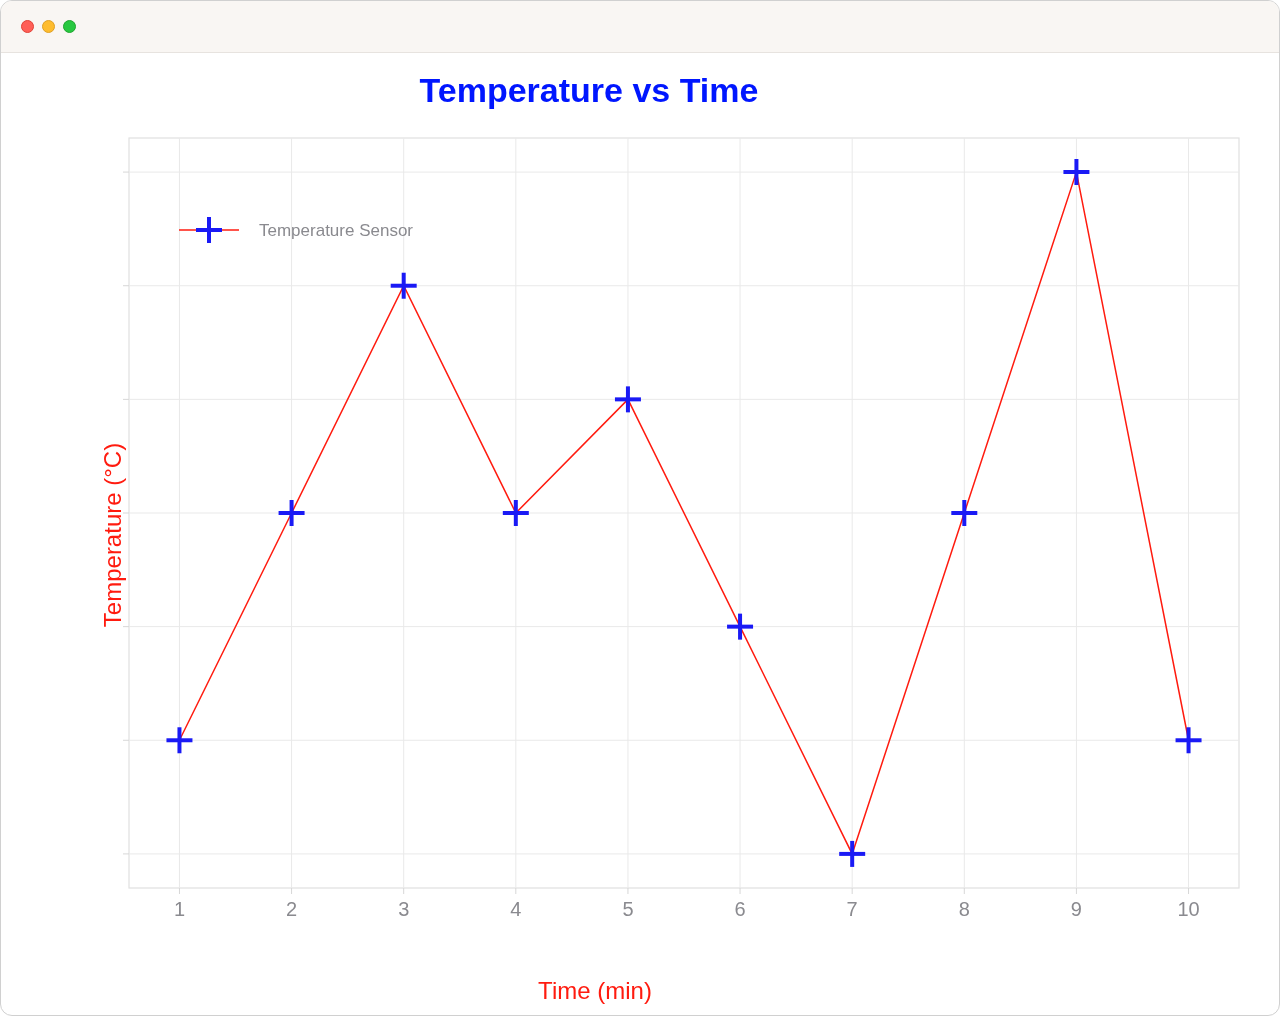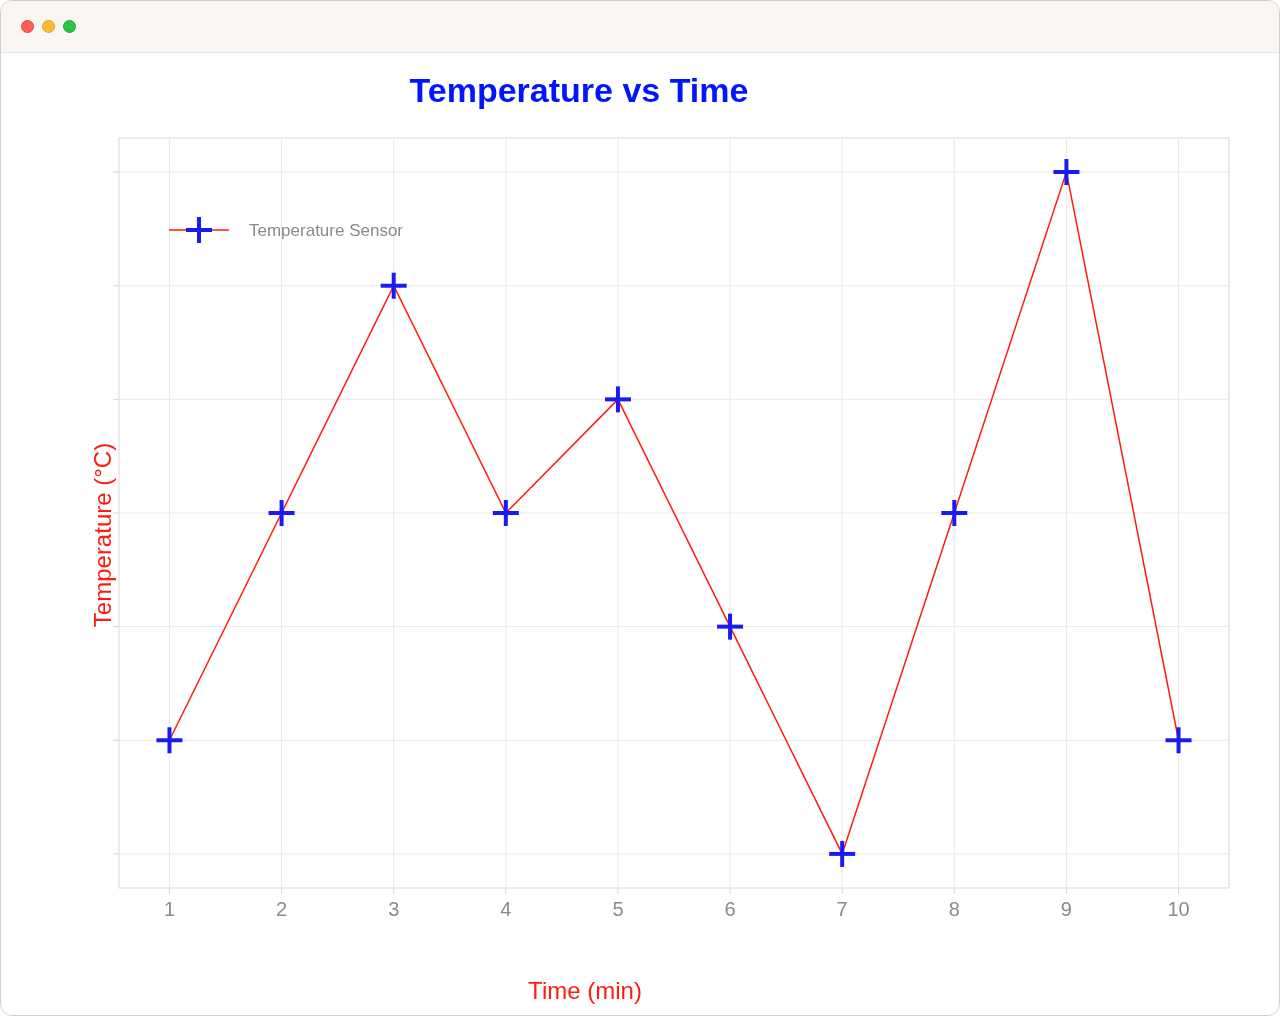--- a/index.html
+++ b/index.html
@@ -33,21 +33,21 @@
     height: 13px;
     border-radius: 50%;
   }
   .tl-close { background: #ff5f57; border: 0.5px solid #e14136; }
   .tl-min   { background: #febc2e; border: 0.5px solid #dfa023; }
   .tl-max   { background: #28c840; border: 0.5px solid #20a52f; }
 
   .chart-wrap {
     position: absolute;
     top: 52px;
-    left: 8px;
+    left: 18px;
     width: 1140px;
     height: 964px;
     background: #fff;
   }
 
   .chart-title {
     position: absolute;
     top: 18px;
     left: 0;
     width: 100%;

